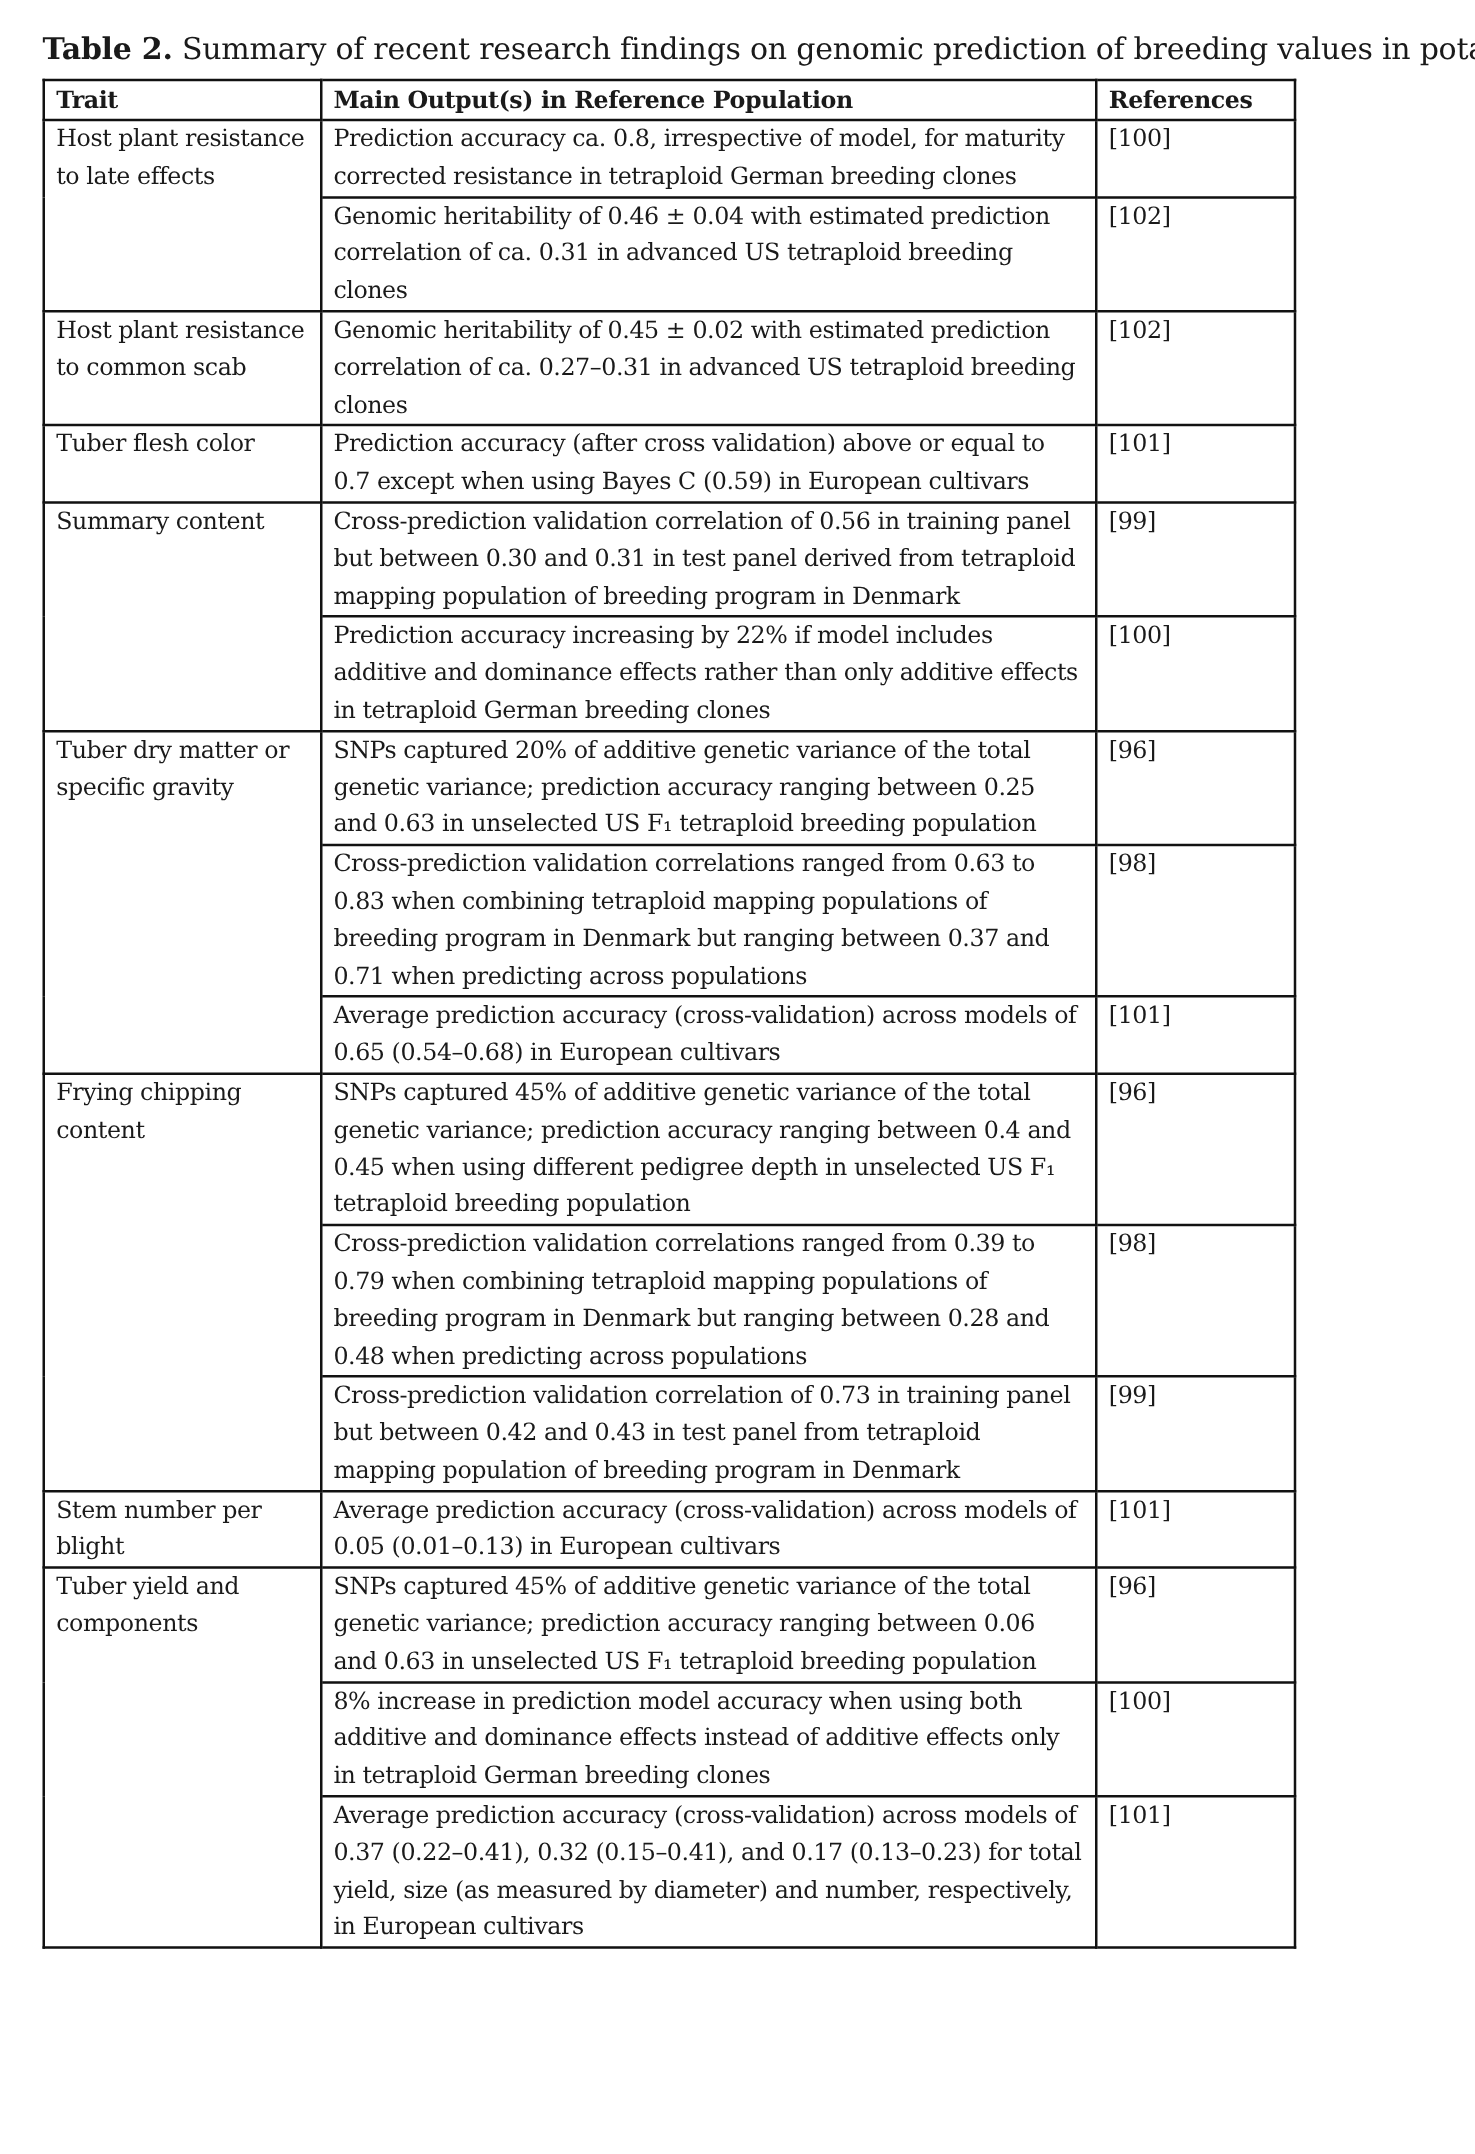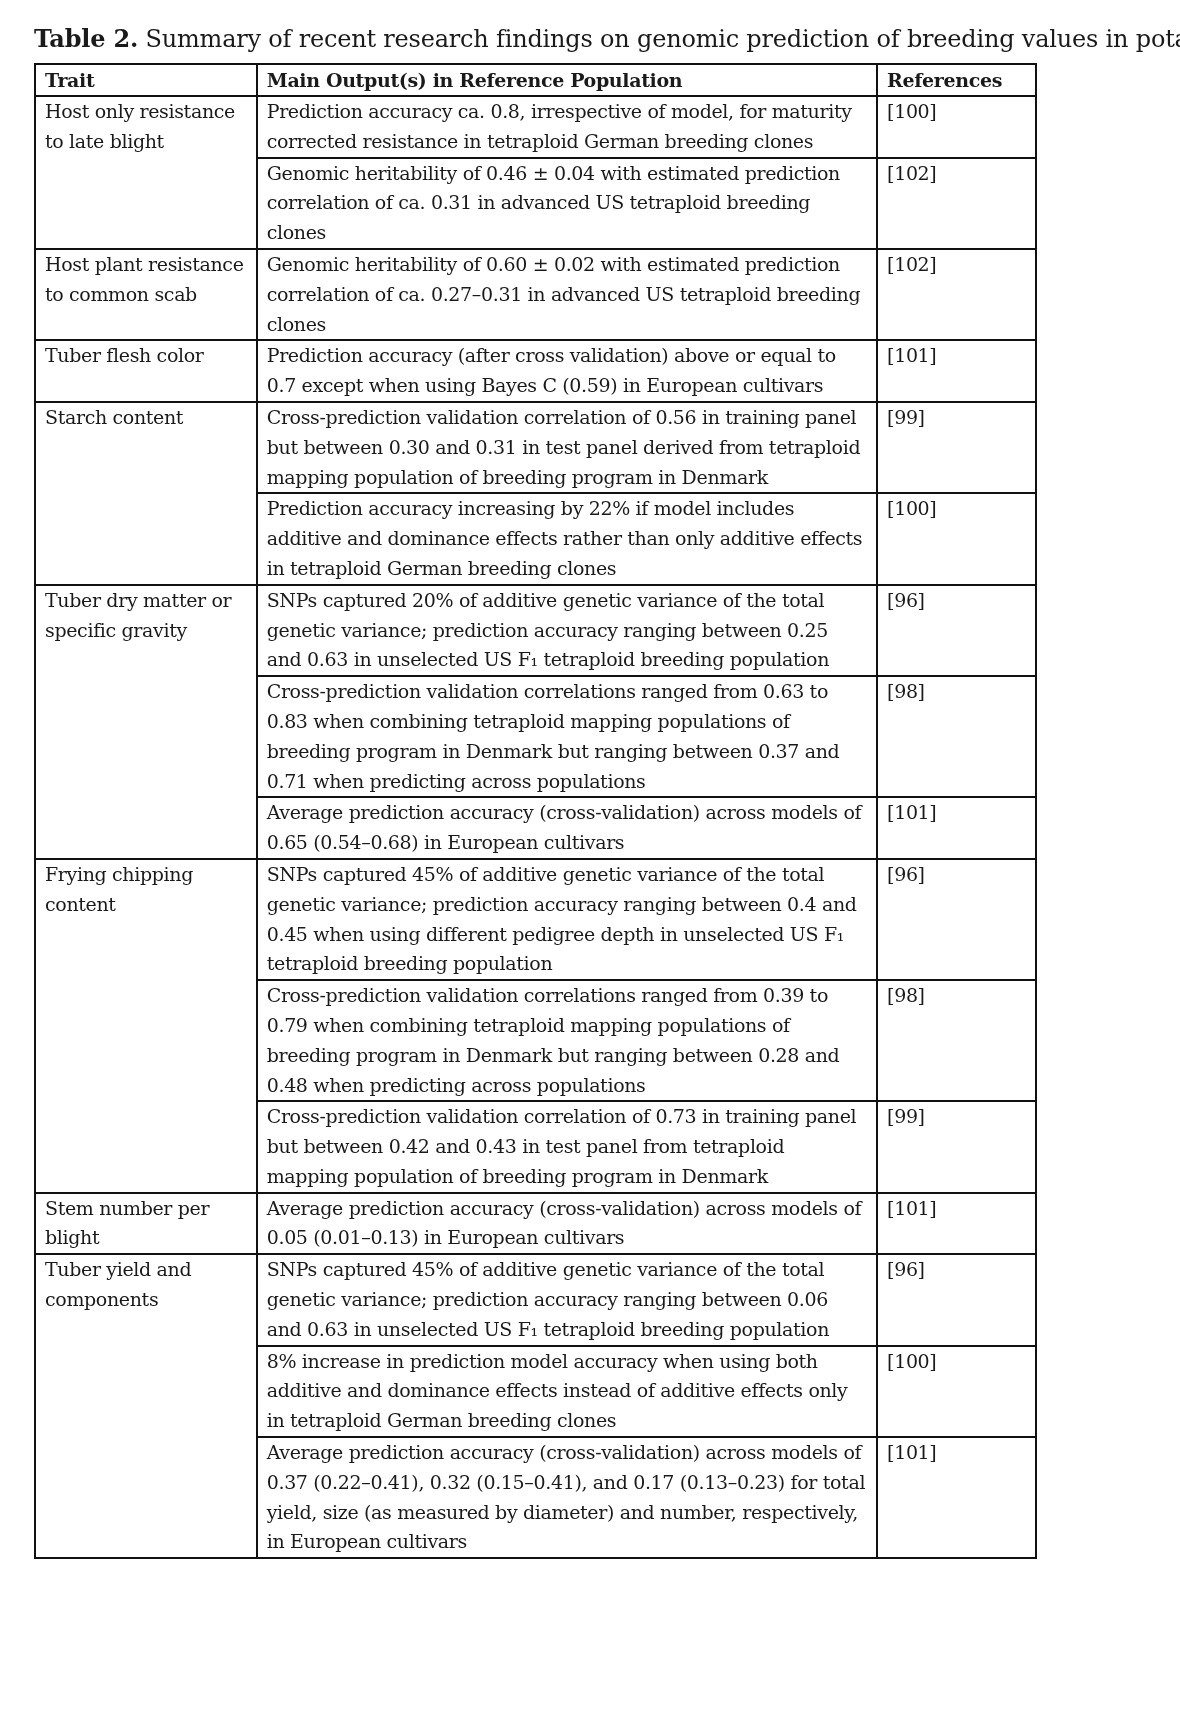--- a/index.html
+++ b/index.html
@@ -51,40 +51,40 @@
     </colgroup>
   <thead>
     <tr>
       <th>Trait</th>
       <th>Main Output(s) in Reference Population</th>
       <th class="ref">References</th>
     </tr>
   </thead>
   <tbody id="tbody">
       <tr>
-        <td class="trait" rowspan="2">Host only resistance to late blight</td>
+        <td class="trait" rowspan="2">Host plant resistance to late effects</td>
         <td class="out">Prediction accuracy ca. 0.8, irrespective of model, for maturity corrected resistance in tetraploid German breeding clones</td>
         <td class="ref">[100]</td>
       </tr>
       <tr>
         <td class="out">Genomic heritability of 0.46 ± 0.04 with estimated prediction correlation of ca. 0.31 in advanced US tetraploid breeding clones</td>
         <td class="ref">[102]</td>
       </tr>
       <tr>
         <td class="trait top" rowspan="1">Host plant resistance to common scab</td>
-        <td class="out">Genomic heritability of 0.60 ± 0.02 with estimated prediction correlation of ca. 0.27–0.31 in advanced US tetraploid breeding clones</td>
+        <td class="out">Genomic heritability of 0.45 ± 0.02 with estimated prediction correlation of ca. 0.27–0.31 in advanced US tetraploid breeding clones</td>
         <td class="ref">[102]</td>
       </tr>
       <tr>
         <td class="trait top" rowspan="1">Tuber flesh color</td>
         <td class="out">Prediction accuracy (after cross validation) above or equal to 0.7 except when using Bayes C (0.59) in European cultivars</td>
         <td class="ref">[101]</td>
       </tr>
       <tr>
-        <td class="trait" rowspan="2">Starch content</td>
+        <td class="trait" rowspan="2">Summary content</td>
         <td class="out">Cross-prediction validation correlation of 0.56 in training panel but between 0.30 and 0.31 in test panel derived from tetraploid mapping population of breeding program in Denmark</td>
         <td class="ref">[99]</td>
       </tr>
       <tr>
         <td class="out">Prediction accuracy increasing by 22% if model includes additive and dominance effects rather than only additive effects in tetraploid German breeding clones</td>
         <td class="ref">[100]</td>
       </tr>
       <tr>
         <td class="trait" rowspan="3">Tuber dry matter or specific gravity</td>
         <td class="out">SNPs captured 20% of additive genetic variance of the total genetic variance; prediction accuracy ranging between 0.25 and 0.63 in unselected US F₁ tetraploid breeding population</td>

